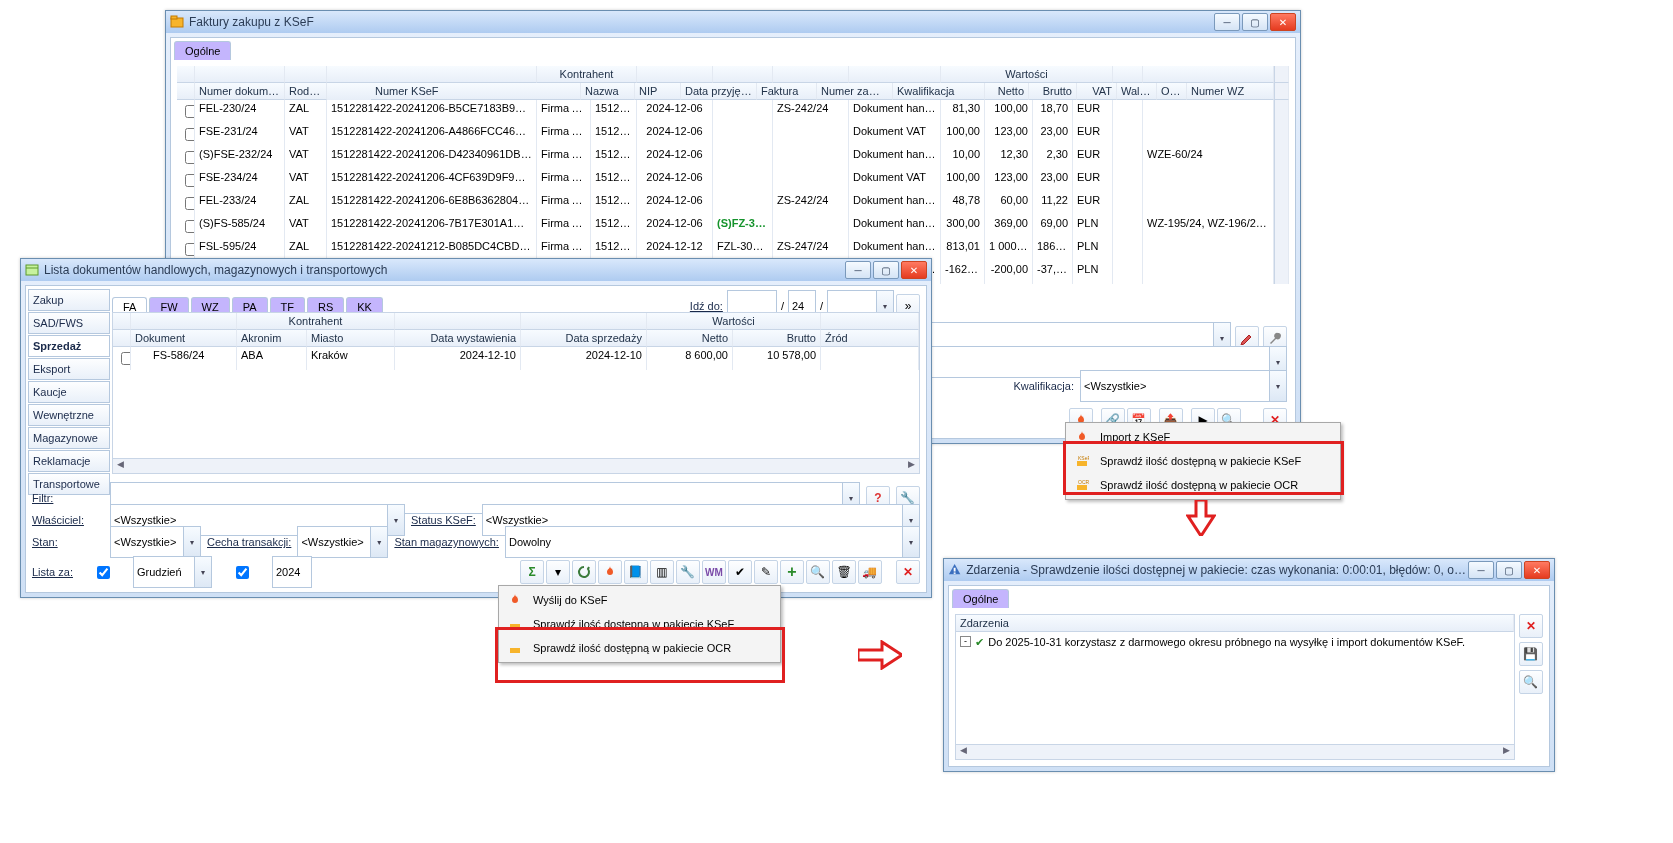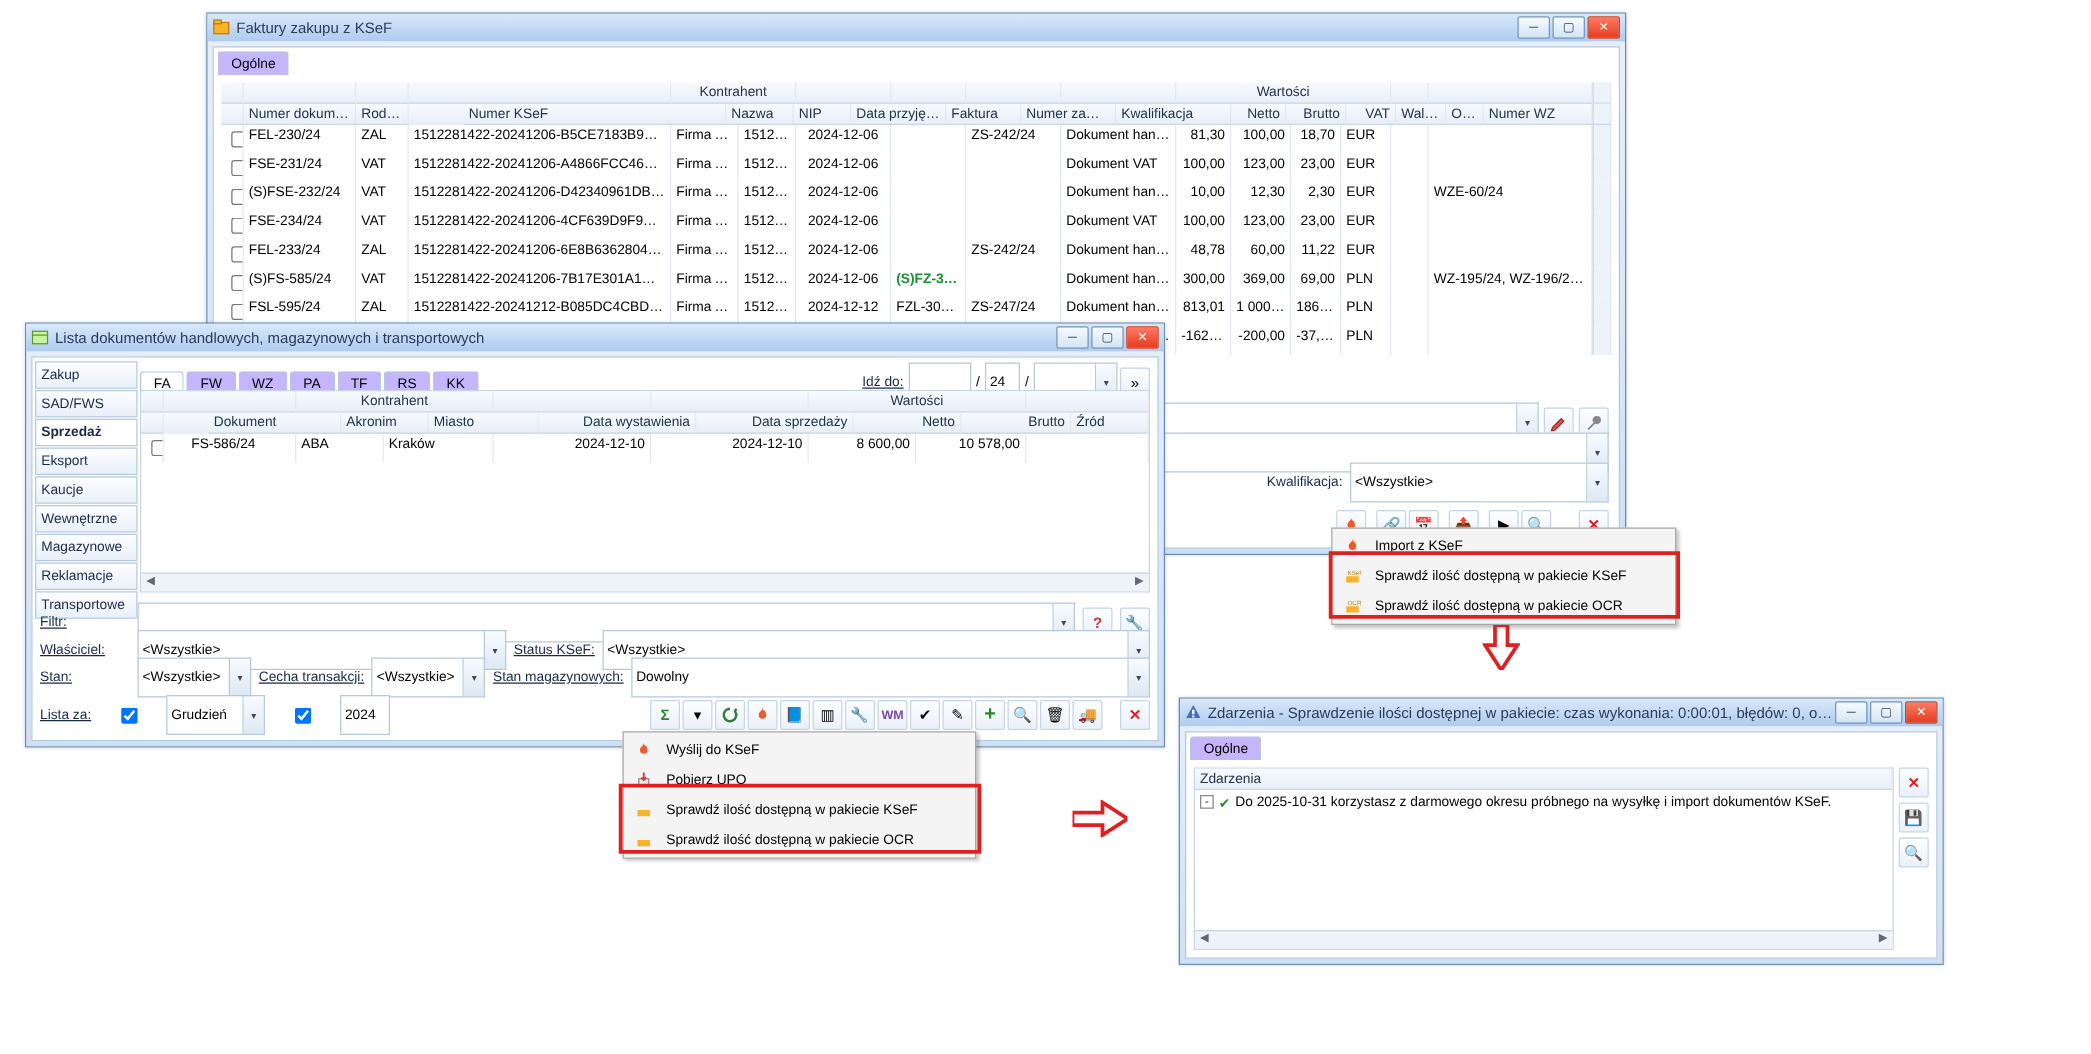--- a/index.html
+++ b/index.html
@@ -408,21 +408,21 @@
         <div class="cb"></div>
         <div style="width:106px;"></div>
         <div style="width:158px;text-align:center;">Kontrahent</div>
         <div style="width:126px;"></div>
           <div style="width:126px;"></div>
         <div style="width:174px;text-align:center;">Wartości</div>
         <div style="flex:1;"></div>
       </div>
       <div class="gh">
         <div class="cb"></div>
-        <div style="width:106px;margin-left:36px;">Dokument</div>
+        <div style="width:106px;">Dokument</div>
         <div style="width:70px;">Akronim</div>
         <div style="width:88px;">Miasto</div>
         <div style="width:126px;" class="num">Data wystawienia</div>
         <div style="width:126px;" class="num">Data sprzedaży</div>
         <div style="width:86px;" class="num">Netto</div>
         <div style="width:88px;" class="num">Brutto</div>
         <div style="flex:1;">Źród</div>
       </div>
       <div id="list-rows">
           <div class="gr">
@@ -527,29 +527,20 @@
     <span class="menu-iconcol">
         <svg viewBox="0 0 14 14" width="14" height="14">
           <path d="M7 1c0 3-3 3-3 6a3 3 0 006 0c0-2-1-2-1-4 0 2-2 0-2-2z" fill="#f05a28"></path>
         </svg>
       </span>
     <span>Wyślij do KSeF</span>
   </div>
   <div class="menu-item">
     <span class="menu-iconcol">
         <svg viewBox="0 0 14 14" width="14" height="14">
-          <rect x="3" y="6" width="8" height="6" fill="#eee" stroke="#888"></rect>
-          <path d="M7 1v6m-2-2l2 2 2-2" stroke="#d33" fill="none" stroke-width="1.5"></path>
-        </svg>
-      </span>
-    <span>Pobierz UPO</span>
-  </div>
-  <div class="menu-item">
-    <span class="menu-iconcol">
-        <svg viewBox="0 0 14 14" width="14" height="14">
           <rect x="2" y="7" width="10" height="5" fill="#f7b42b"></rect>
         </svg>
       </span>
     <span>Sprawdź ilość dostępną w pakiecie KSeF</span>
   </div>
   <div class="menu-item">
     <span class="menu-iconcol">
         <svg viewBox="0 0 14 14" width="14" height="14">
           <rect x="2" y="7" width="10" height="5" fill="#f7b42b"></rect>
         </svg>

